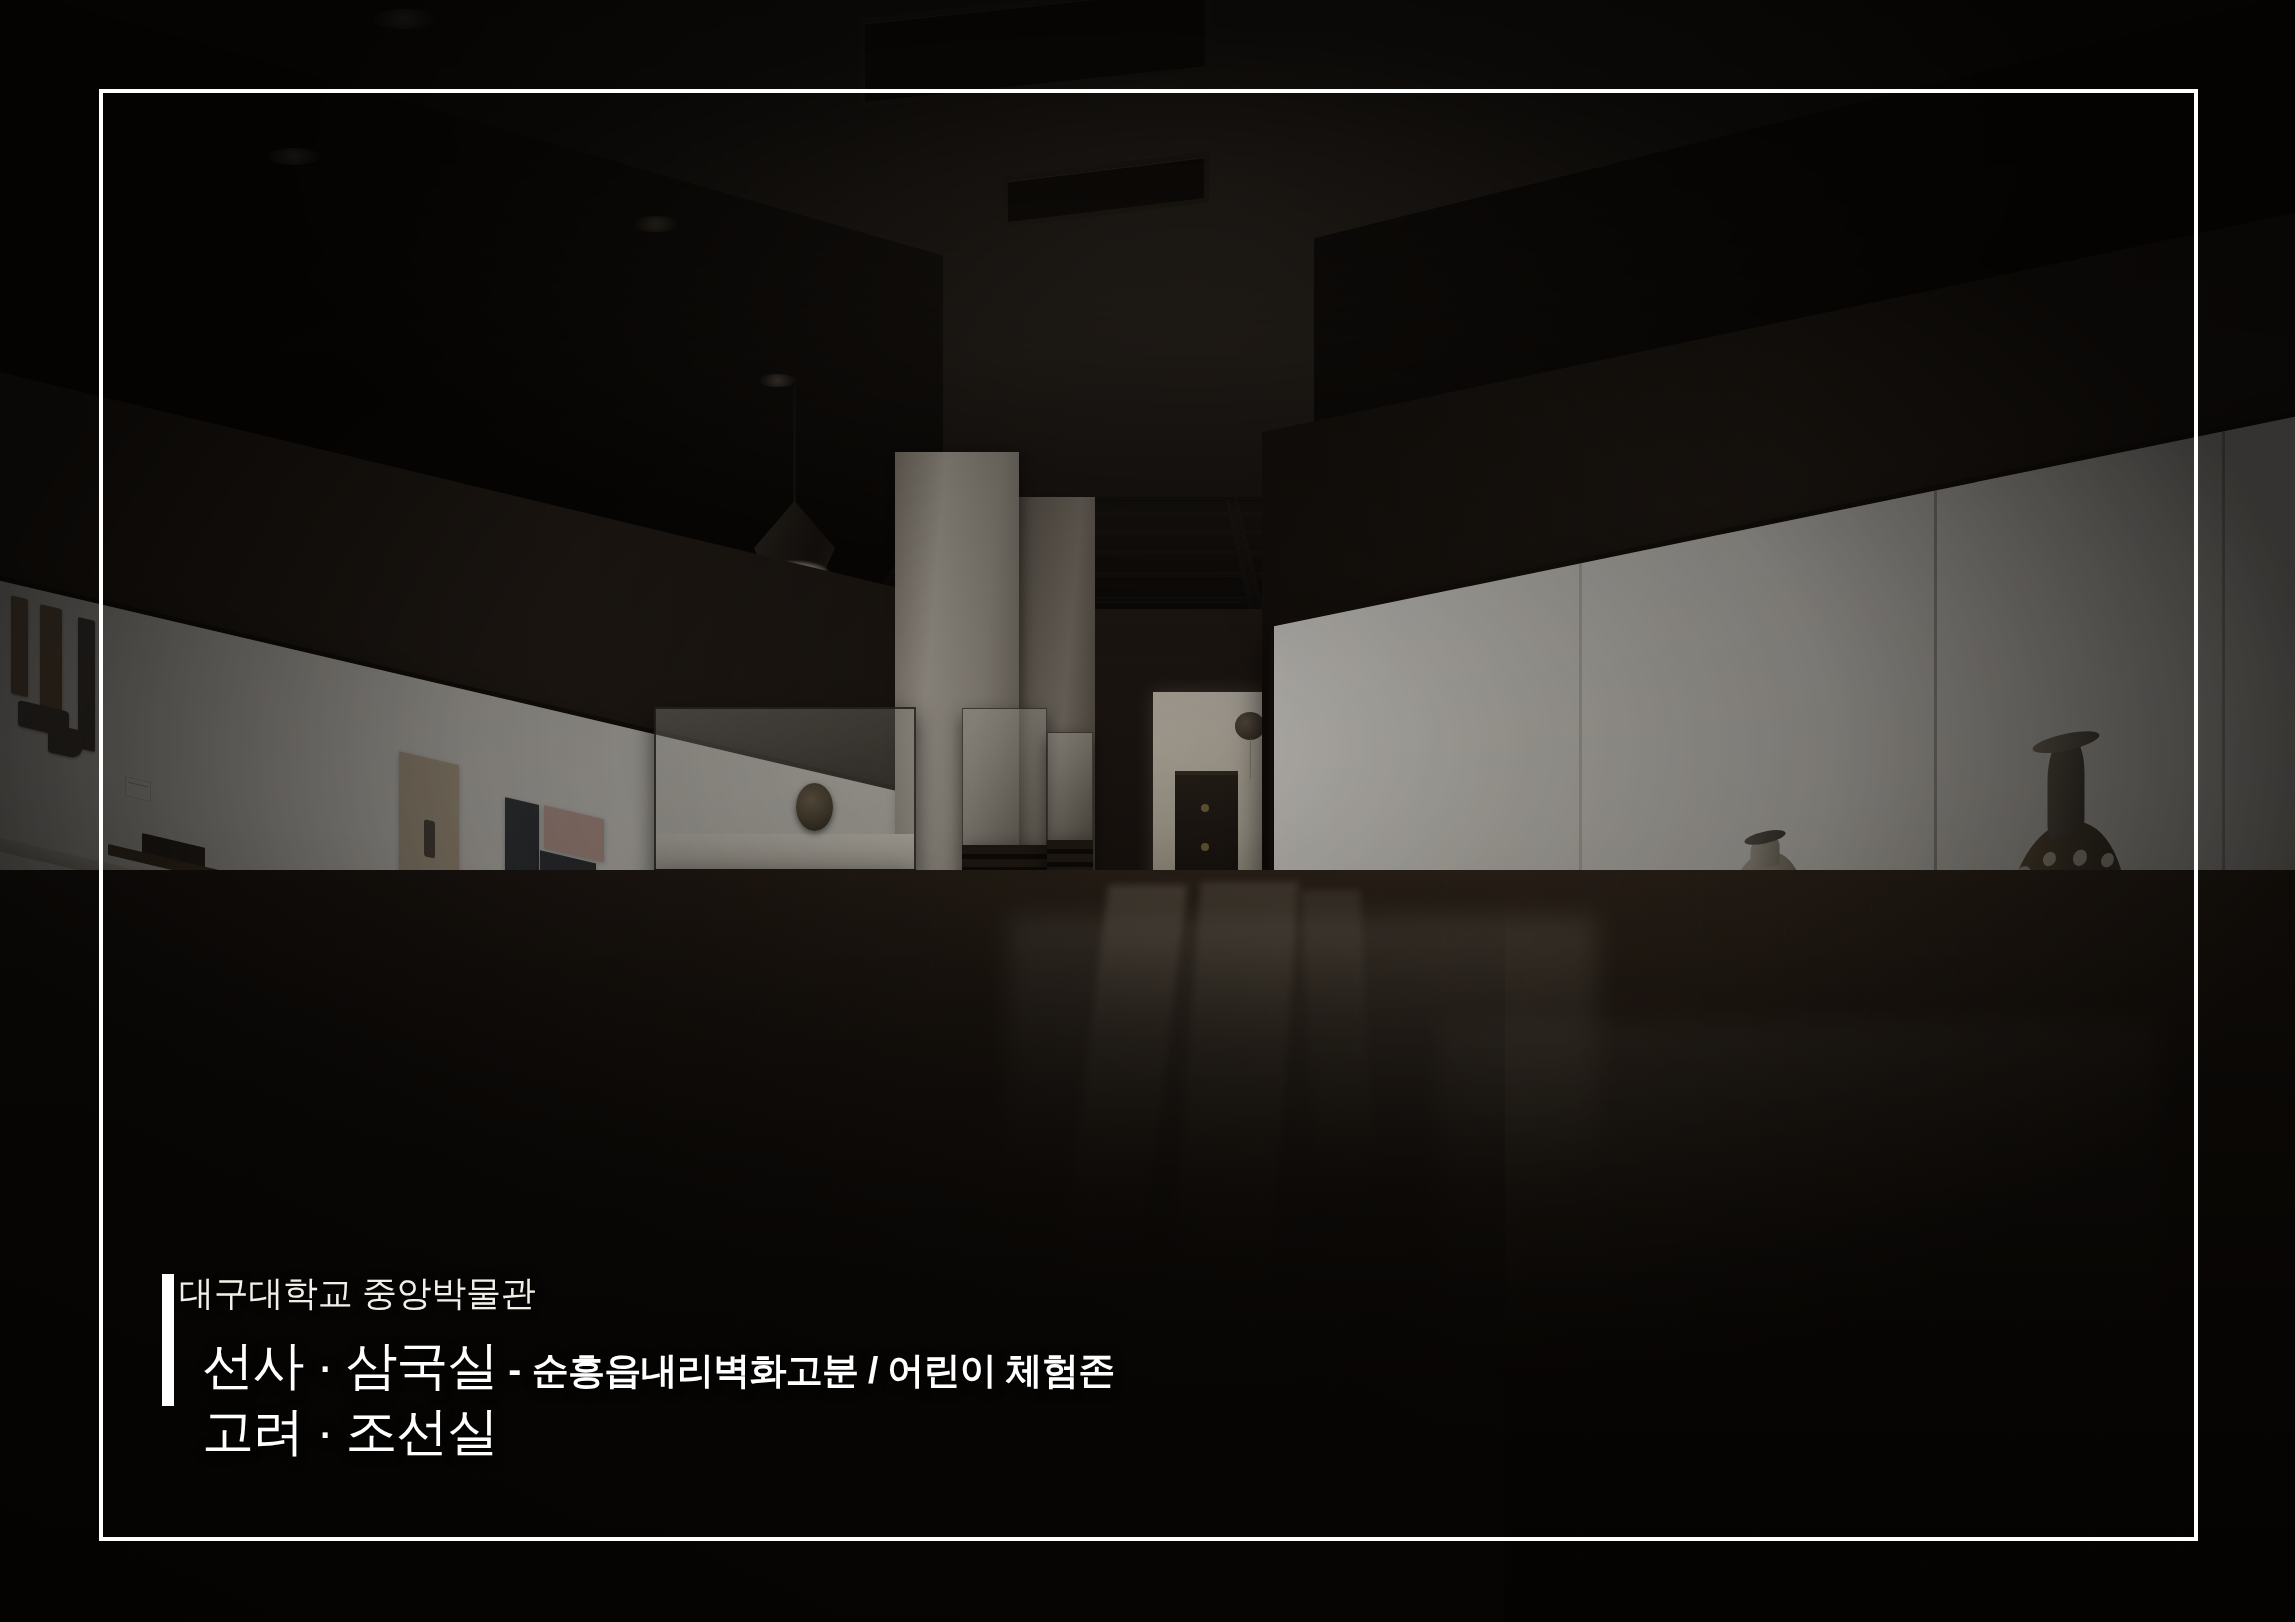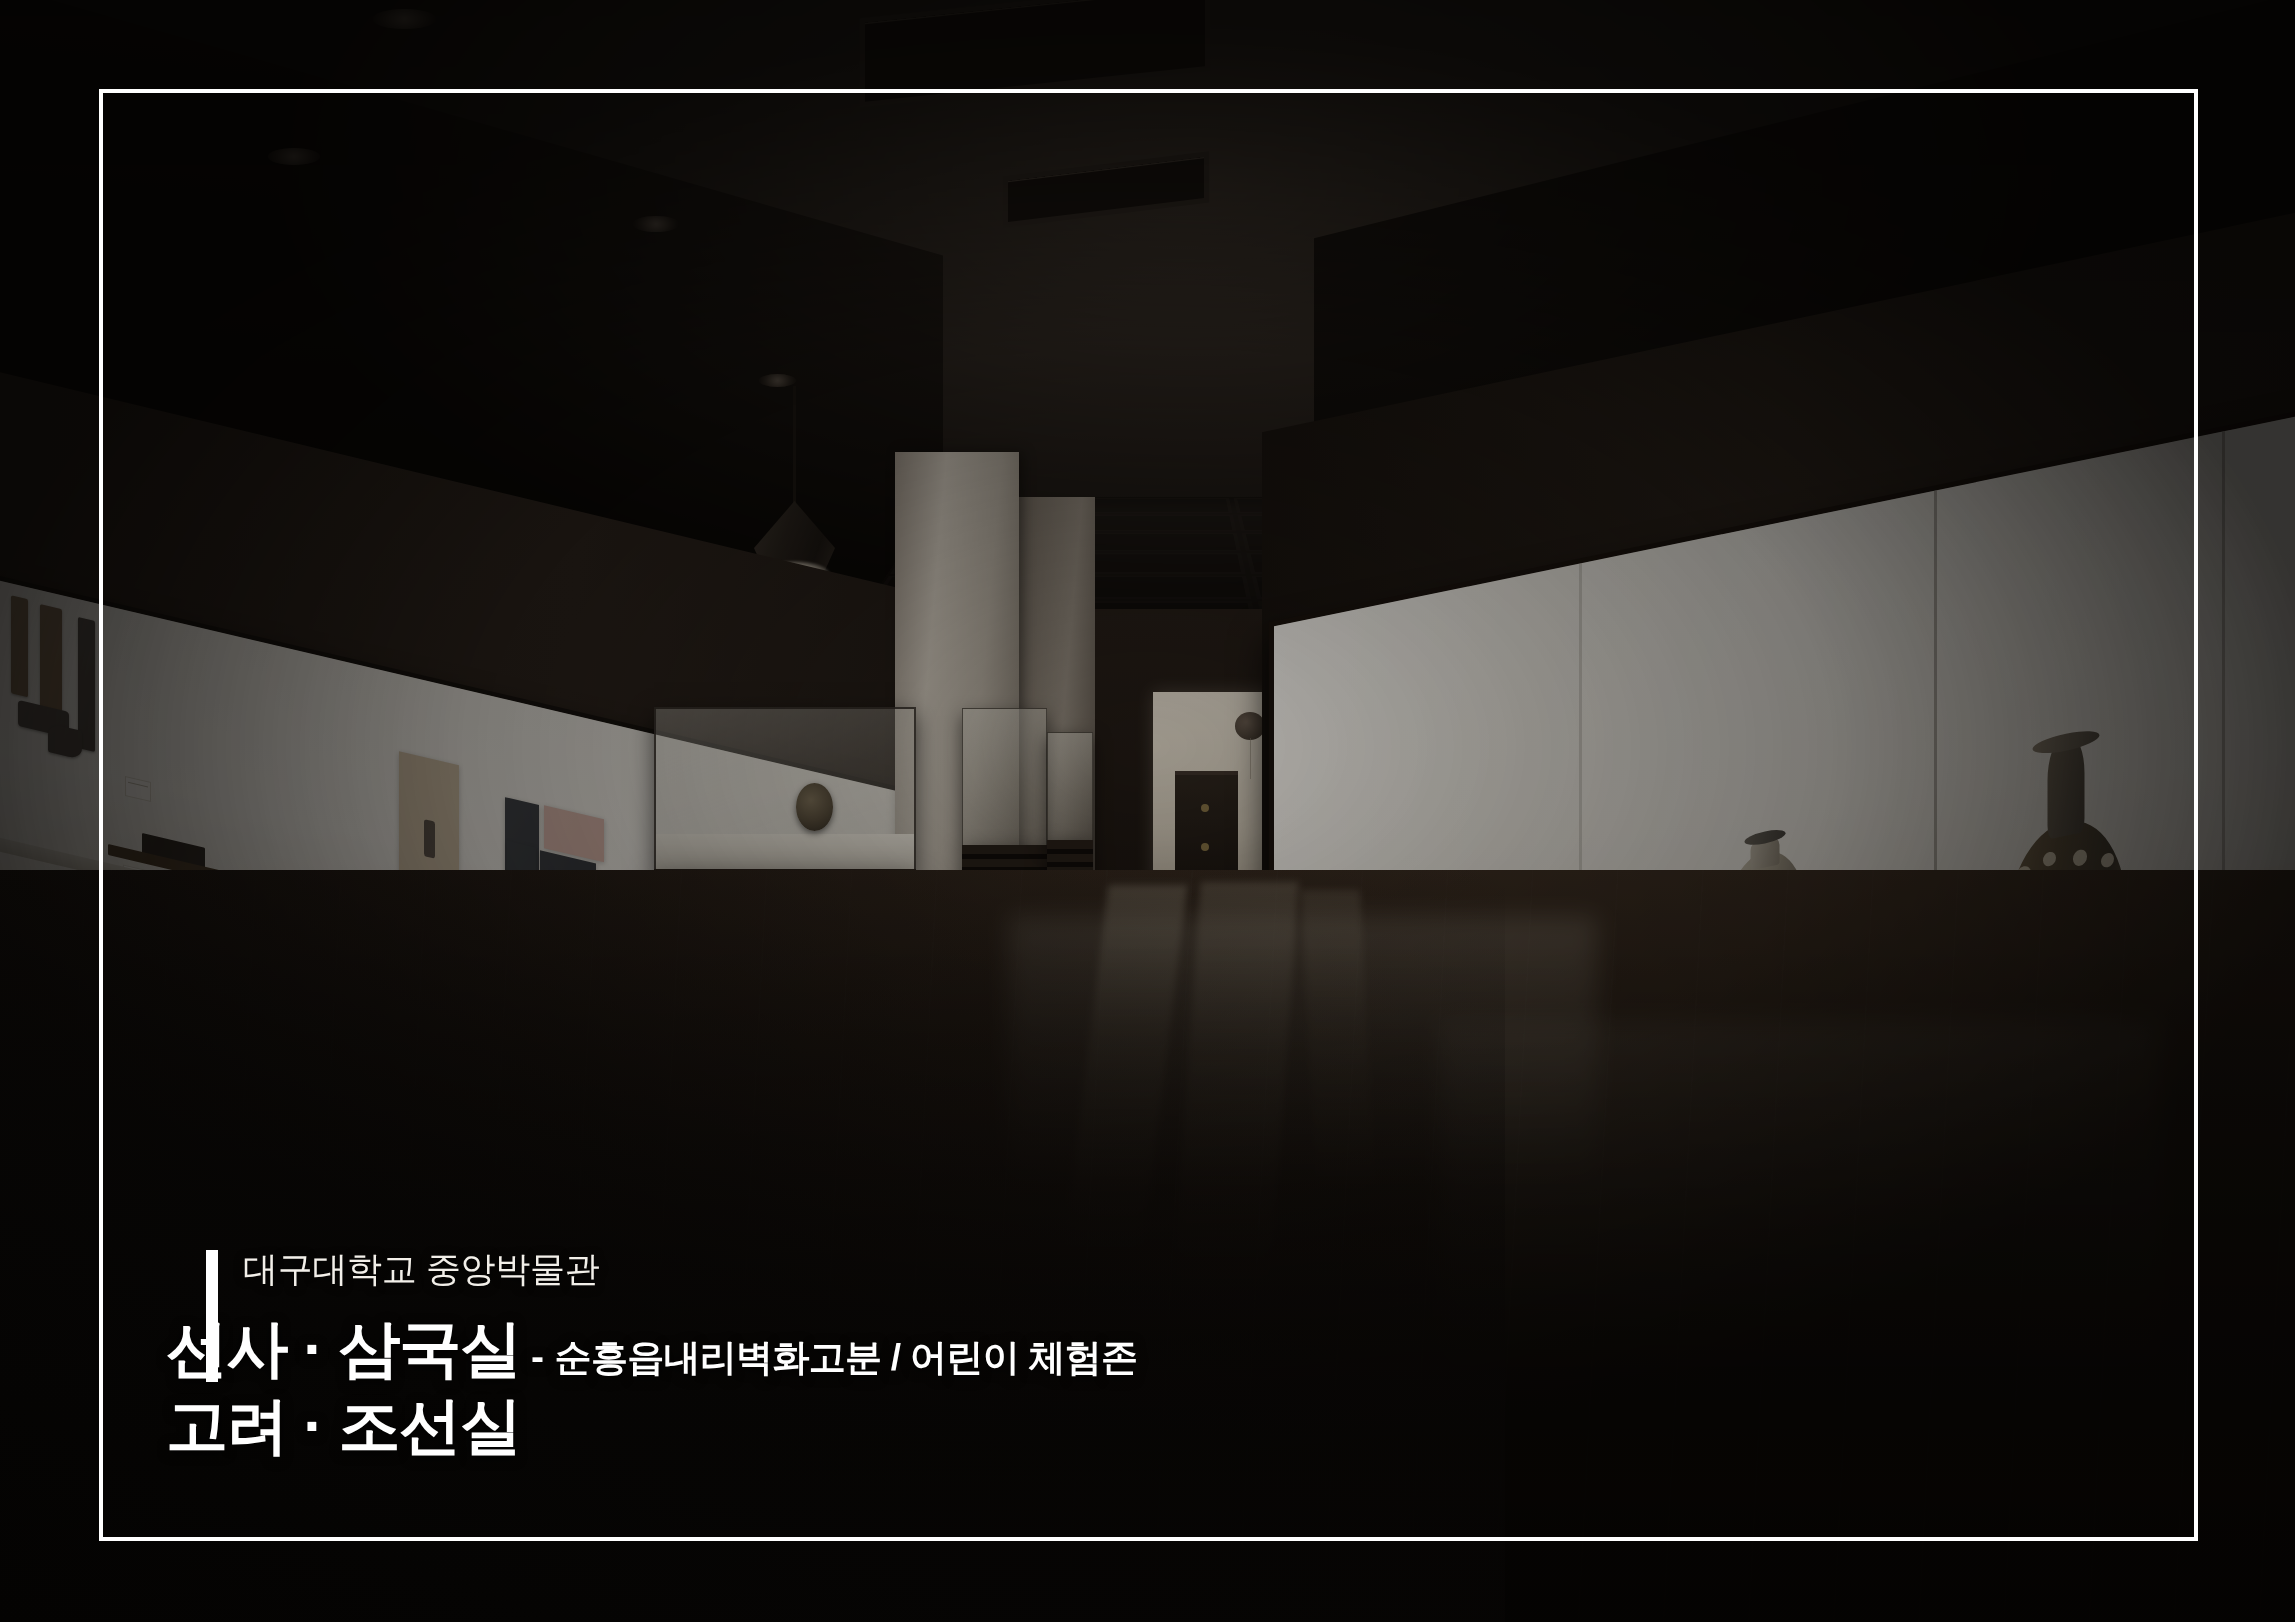--- a/index.html
+++ b/index.html
@@ -264,23 +264,22 @@
     border:4.6px solid #ffffff;
     pointer-events:none;
   }
 
   .caption{
     position:absolute;left:162px;bottom:161px;
     color:#fff;
   }
   .eyebrow{
     position:relative;
-    padding-left:37px;
+    padding-left:17px;
     margin-bottom:19.6px;
-    margin-left:44px;
   }
   .accent-bar{
     position:absolute;left:0;top:2.6px;
     width:11.8px;height:132px;background:#ffffff;
   }
   .eyebrow-ko{
     font-size:35px;line-height:1.28;font-weight:400;letter-spacing:-0.3px;
     color:#f2efe9;
     text-shadow:0 1.3px 9.2px rgba(0,0,0,.9);
   }
@@ -295,22 +294,23 @@
     margin-left:3.9px;margin-bottom:13px;
     text-shadow:0 2.6px 17px rgba(0,0,0,.92);
   }
   .sub-line{
     display:flex;align-items:baseline;flex-wrap:nowrap;
     margin-left:3.9px;
     color:#ffffff;
     text-shadow:0 2px 11.8px rgba(0,0,0,.92);
   }
   .sub-major{
-    font-size:62px;font-weight:700;letter-spacing:-1.3px;line-height:1.18;
+    font-size:52px;font-weight:400;letter-spacing:-1.3px;line-height:1.18;
     white-space:nowrap;
+    margin-left:36px;
   }
   .sub-dash{
     font-size:39px;font-weight:800;margin:0 10.5px;line-height:1;
   }
   .sub-minor{
     font-size:37px;font-weight:800;letter-spacing:-0.7px;line-height:1.2;
     white-space:nowrap;
   }
   .sub-line.second{margin-top:3.9px;}
 </style>

